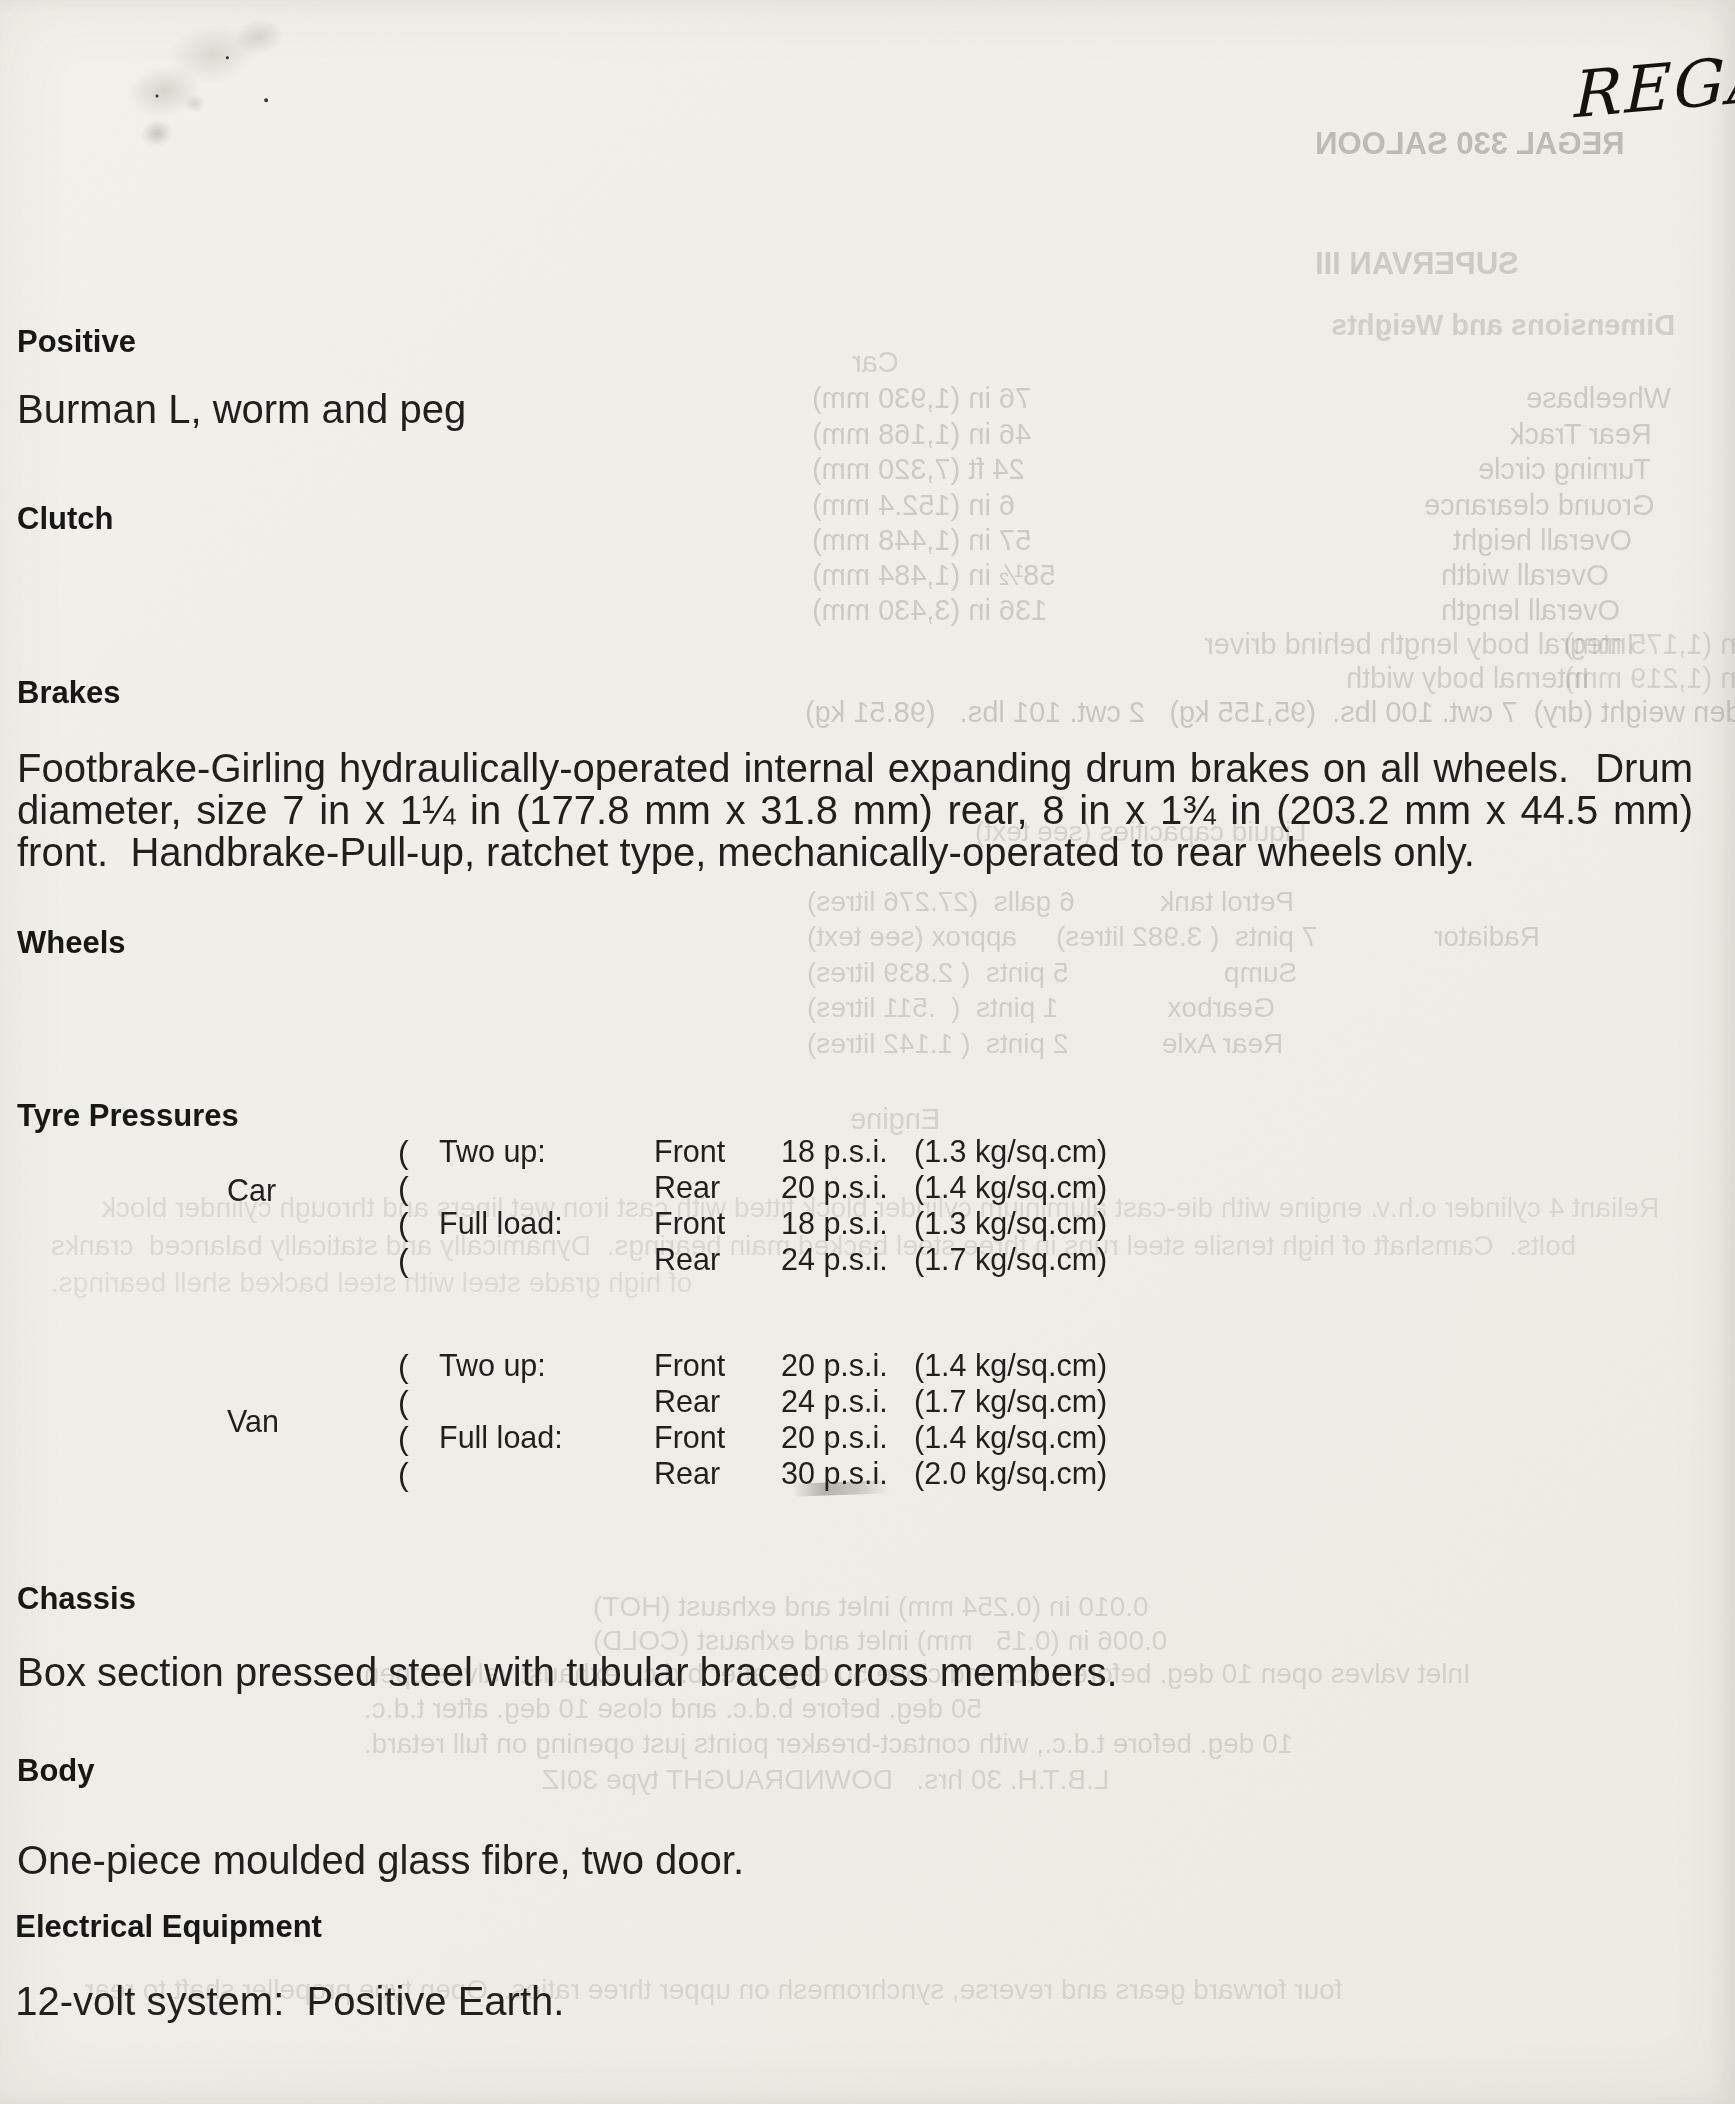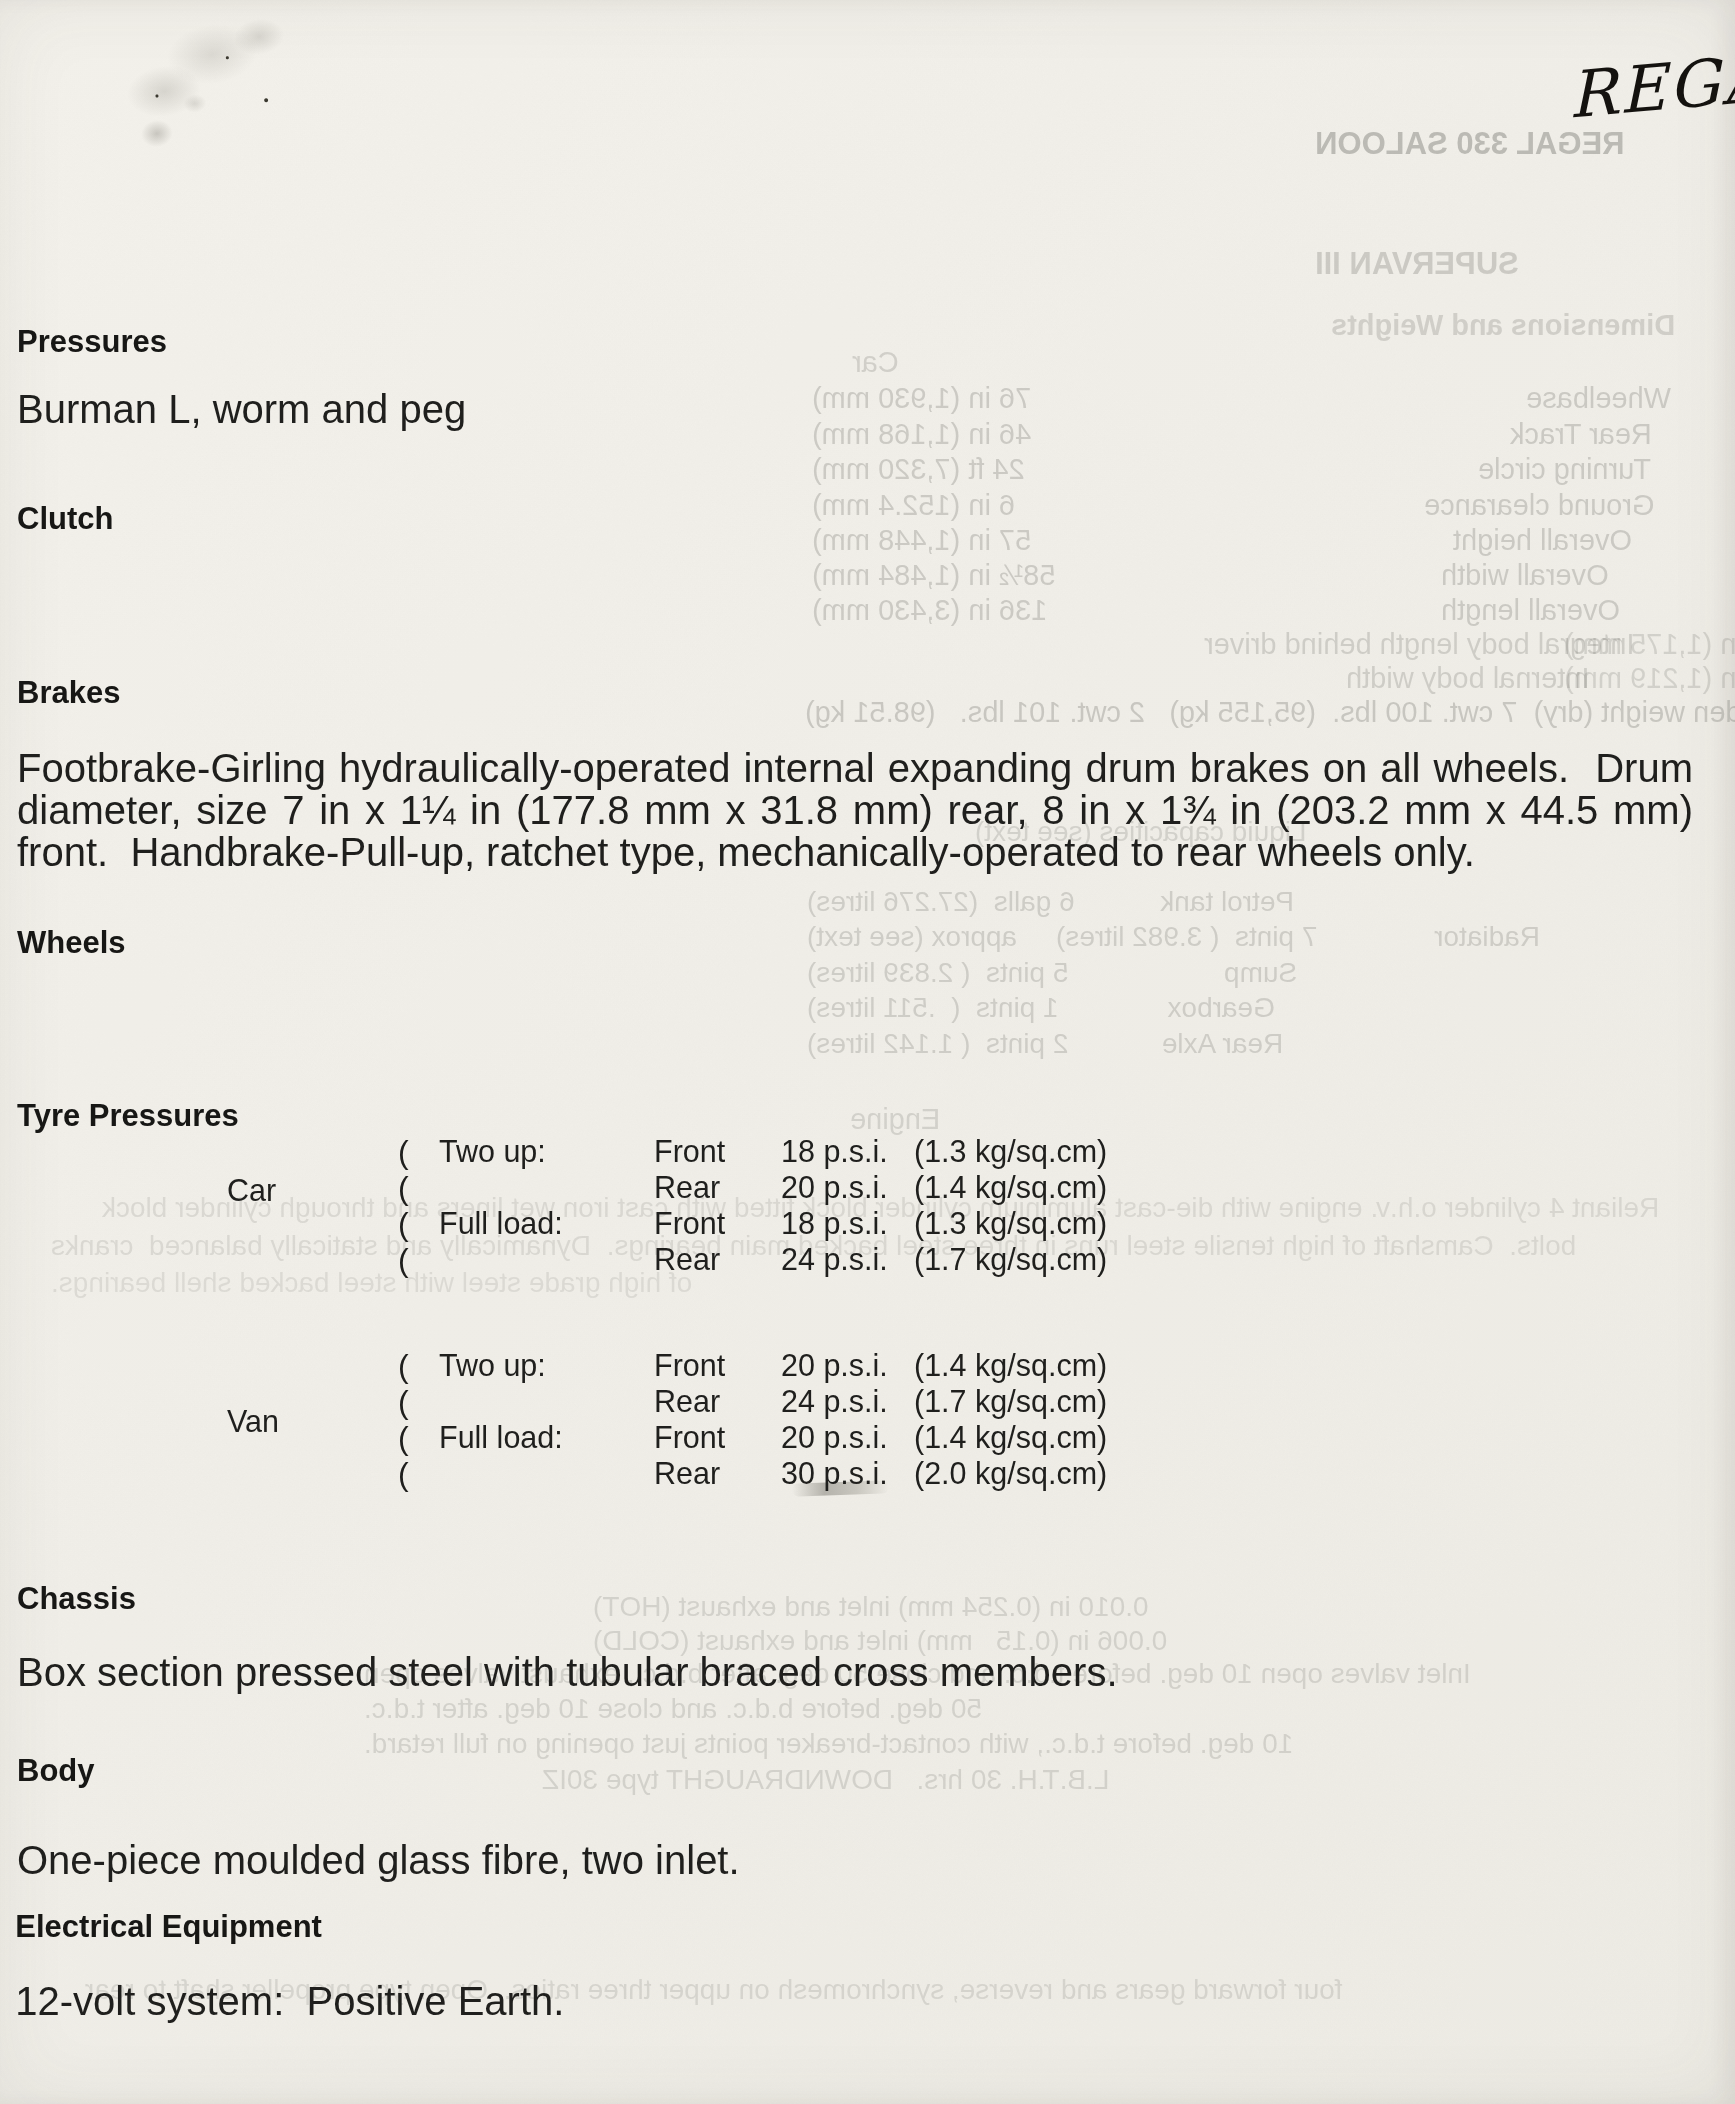--- a/index.html
+++ b/index.html
@@ -126,21 +126,21 @@
     <span class="speck" style="left:168px;top:100px;width:4.2px;height:4.2px;"></span>
     <span class="speck" style="left:136px;top:53px;width:2.5px;height:2.5px;"></span>
     <span class="speck" style="left:61px;top:81px;width:2.5px;height:3.4px;"></span>
   </div>
 
   <div class="smear"></div>
 
 
   <div class="handnote">REGAL</div>
 
-  <div class="abs h" style="left:17px;top:325px;">Pressures</div>
+  <div class="abs h" style="left:17px;top:325px;">Positive</div>
   <div class="abs t" style="left:17px;top:388px;">Burman L, worm and peg</div>
 
   <div class="abs h" style="left:17px;top:502px;">Clutch</div>
 
   <div class="abs h" style="left:17px;top:676px;">Brakes</div>
   <div class="abs t para" style="left:17px;top:739px;line-height:42px;margin-top:8px;">Footbrake-Girling hydraulically-operated internal expanding drum brakes on all wheels.  Drum diameter, size 7 in x 1¼ in (177.8 mm x 31.8 mm) rear, 8 in x 1¾ in (203.2 mm x 44.5 mm) front.  Handbrake-Pull-up, ratchet type, mechanically-operated to rear wheels only.</div>
 
   <div class="abs h" style="left:17px;top:926px;">Wheels</div>
 
   <div class="abs h" style="left:17px;top:1099px;">Tyre Pressures</div>
@@ -206,19 +206,19 @@
       <span class="pos">Rear</span>
       <span class="val">30 p.s.i.</span>
       <span class="met">(2.0 kg/sq.cm)</span>
     </div>
   </div>
 
   <div class="abs h" style="left:17px;top:1582px;">Chassis</div>
   <div class="abs t" style="left:17px;top:1651px;text-align:right;">Box section pressed steel with tubular braced cross members.</div>
 
   <div class="abs h" style="left:17px;top:1754px;">Body</div>
-  <div class="abs t" style="left:17px;top:1839px;">One-piece moulded glass fibre, two inlet.</div>
+  <div class="abs t" style="left:17px;top:1839px;">One-piece moulded glass fibre, two door.</div>
 
   <div class="abs h" style="left:15.3px;top:1910px;">Electrical Equipment</div>
   <div class="abs t" style="left:15.3px;top:1980px;">12-volt system:  Positive Earth.</div>
 
 </div>
 
 
 </body></html>

